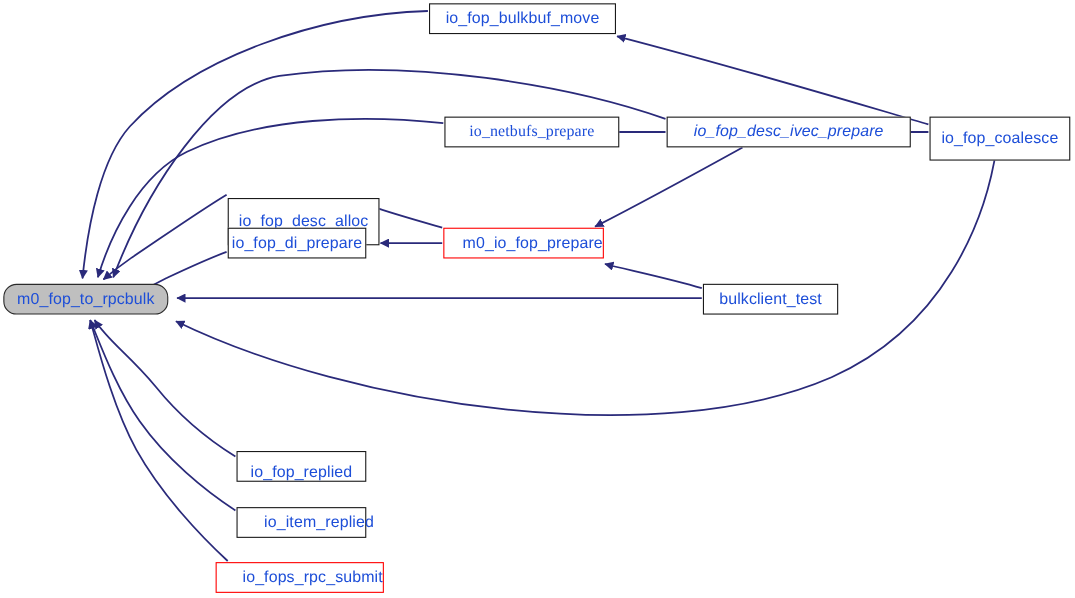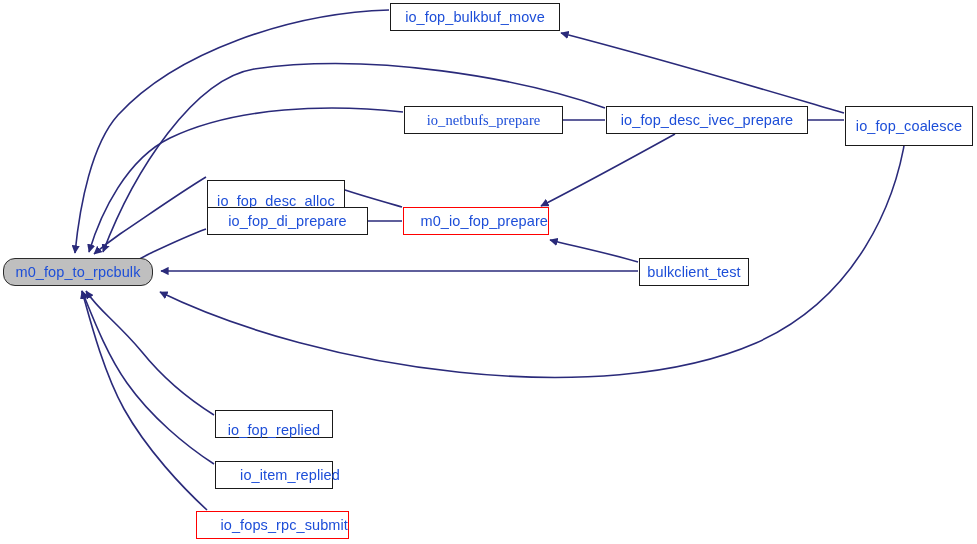--- a/index.html
+++ b/index.html
@@ -107,41 +107,41 @@
   </div>
 
   <div class="node" style="left:390px; top:3px; width:170px; height:28px;">
     <span class="node-label">io_fop_bulkbuf_move</span>
   </div>
 
   <div class="node" style="left:404px; top:106px; width:159px; height:28px;font-family:Liberation Serif, serif;">
     <span class="node-label">io_netbufs_prepare</span>
   </div>
 
-  <div class="node" style="left:606px; top:106px; width:202px; height:28px;">
+  <div class="node" style="left:606px; top:106px; width:222px; height:28px;font-style:italic;">
     <span class="node-label">io_fop_desc_ivec_prepare</span>
   </div>
 
   <div class="node" style="left:845px; top:106px; width:128px; height:40px;">
     <span class="node-label">io_fop_coalesce</span>
   </div>
 
   <div class="node" style="left:207px; top:156px; width:138px; height:43px;margin-top:24px;">
     <span class="node-label">io_fop_desc_alloc</span>
   </div>
 
-  <div class="node" style="left:207px; top:207px; width:161px; height:28px;">
+  <div class="node" style="left:207px; top:207px; width:126px; height:28px;">
     <span class="node-label">io_fop_di_prepare</span>
   </div>
 
   <div class="node red" style="left:403px; top:207px; width:146px; height:28px;">
     <span class="node-label">m0_io_fop_prepare</span>
   </div>
 
-  <div class="node" style="left:639px; top:258px; width:110px; height:28px;">
+  <div class="node" style="left:639px; top:258px; width:123px; height:28px;">
     <span class="node-label">bulkclient_test</span>
   </div>
 
   <div class="node" style="left:215px; top:410px; width:118px; height:28px;align-items:flex-end;">
     <span class="node-label">io_fop_replied</span>
   </div>
 
   <div class="node" style="left:215px; top:461px; width:118px; height:28px;padding-left:32px;">
     <span class="node-label">io_item_replied</span>
   </div>

